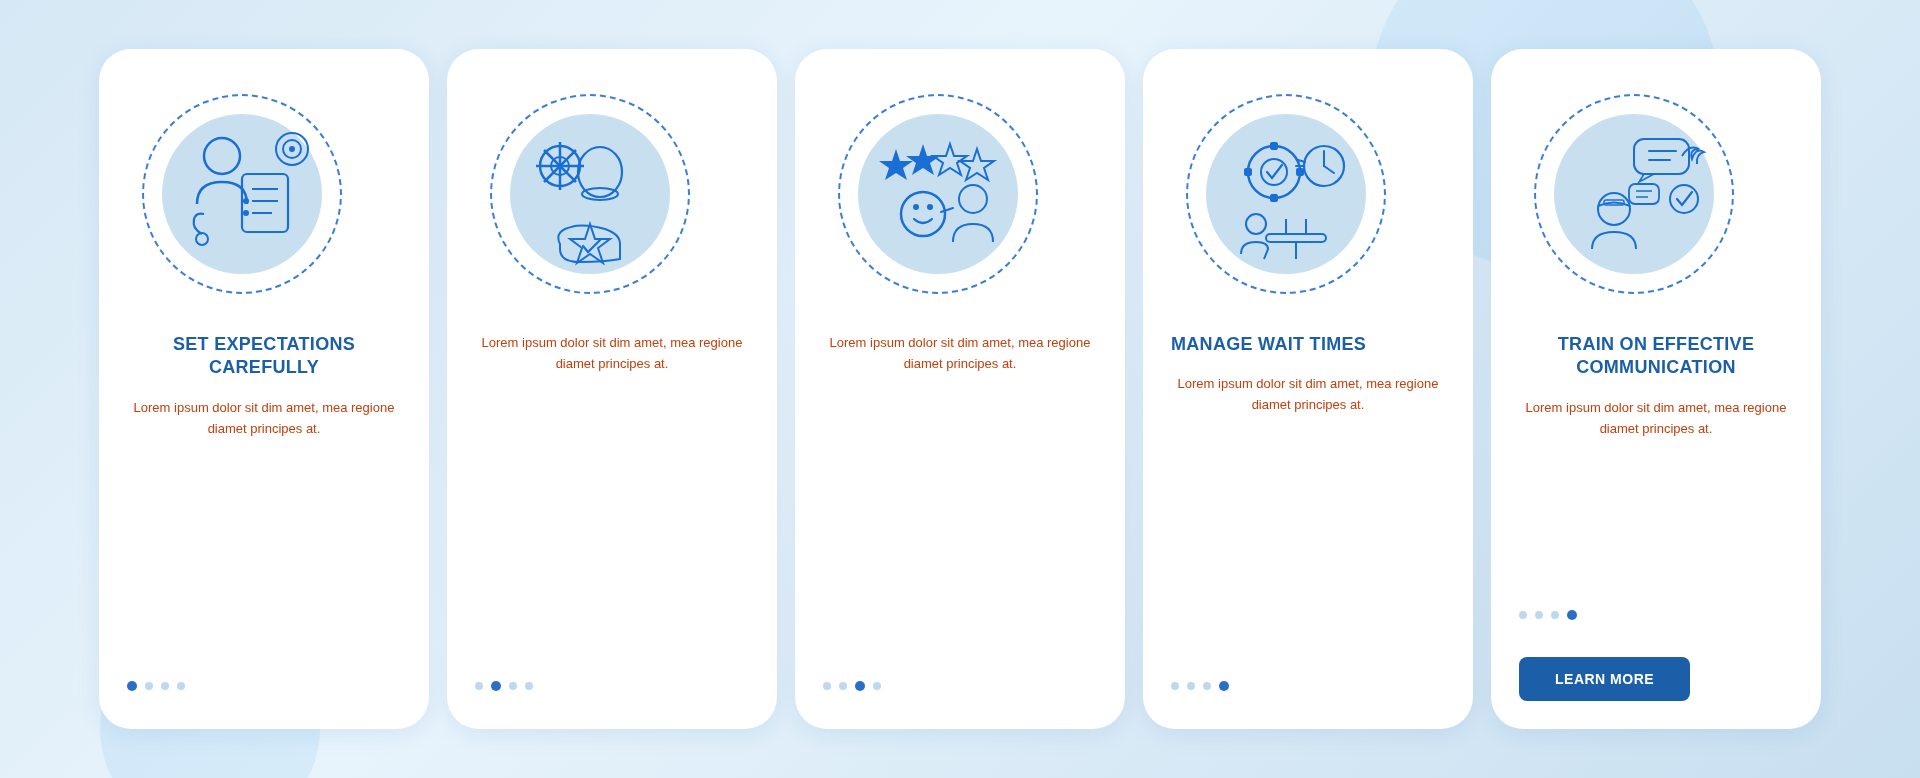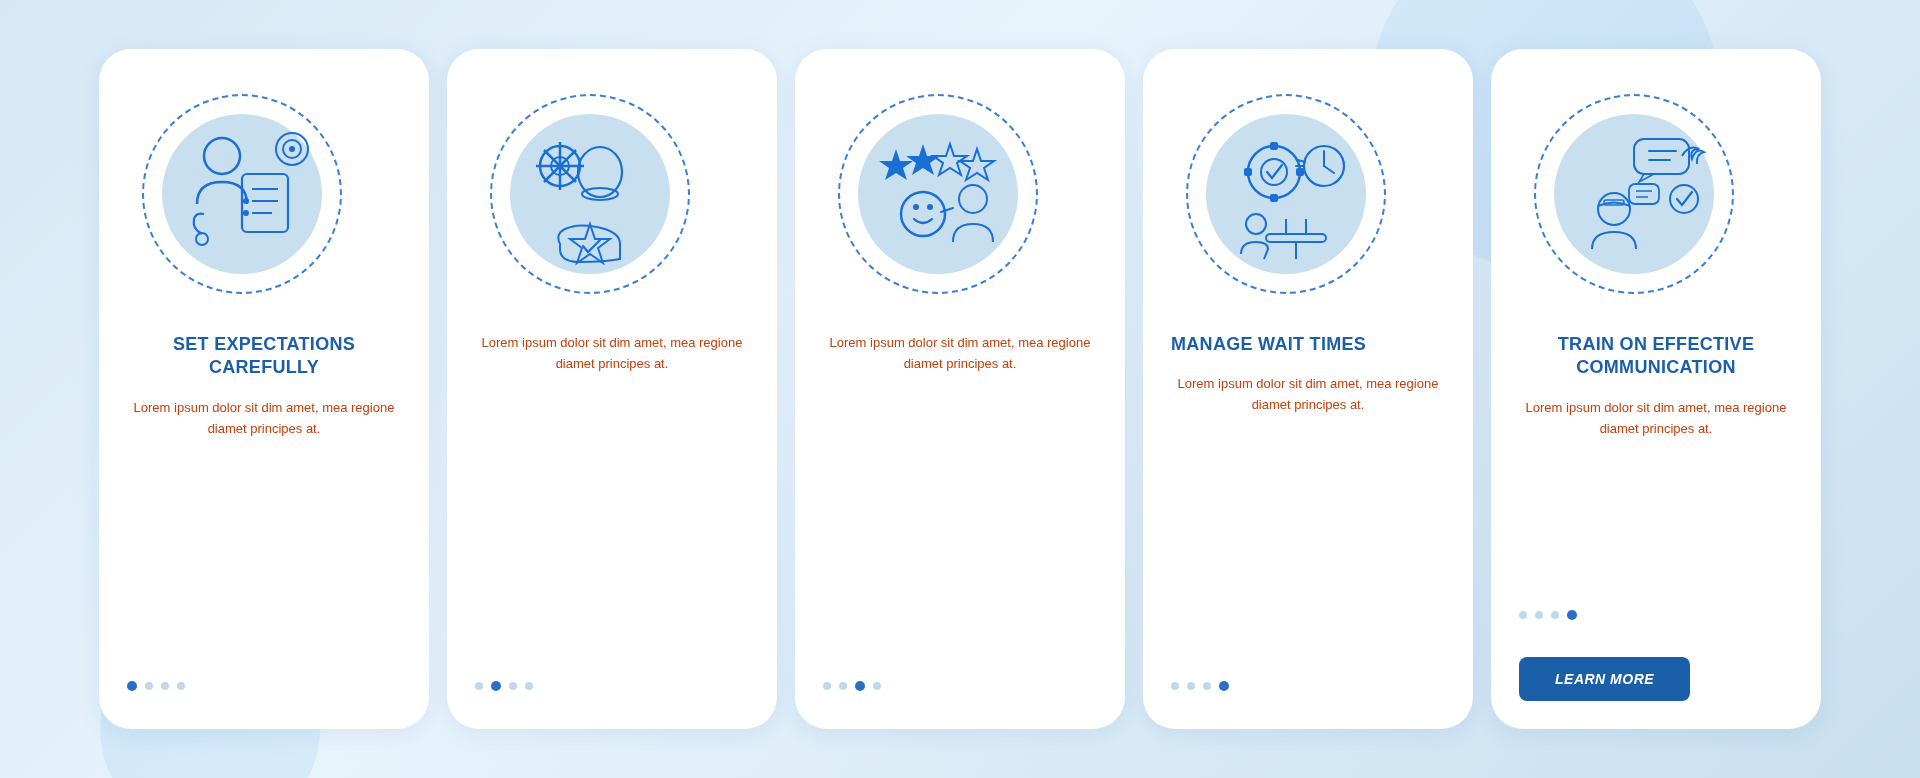--- a/index.html
+++ b/index.html
@@ -120,21 +120,20 @@
       background: #1a5fa8;
       color: #fff;
       border: none;
       border-radius: 8px;
       padding: 14px 36px;
       font-size: 14px;
       font-weight: 700;
       cursor: pointer;
       letter-spacing: 0.5px;
       text-transform: uppercase;
-      font-style: italic;
     }
 
     
     .bg-shape {
       position: fixed;
       border-radius: 50%;
       opacity: 0.13;
       background: #5ab0f0;
     }
     .bg-shape-1 {

